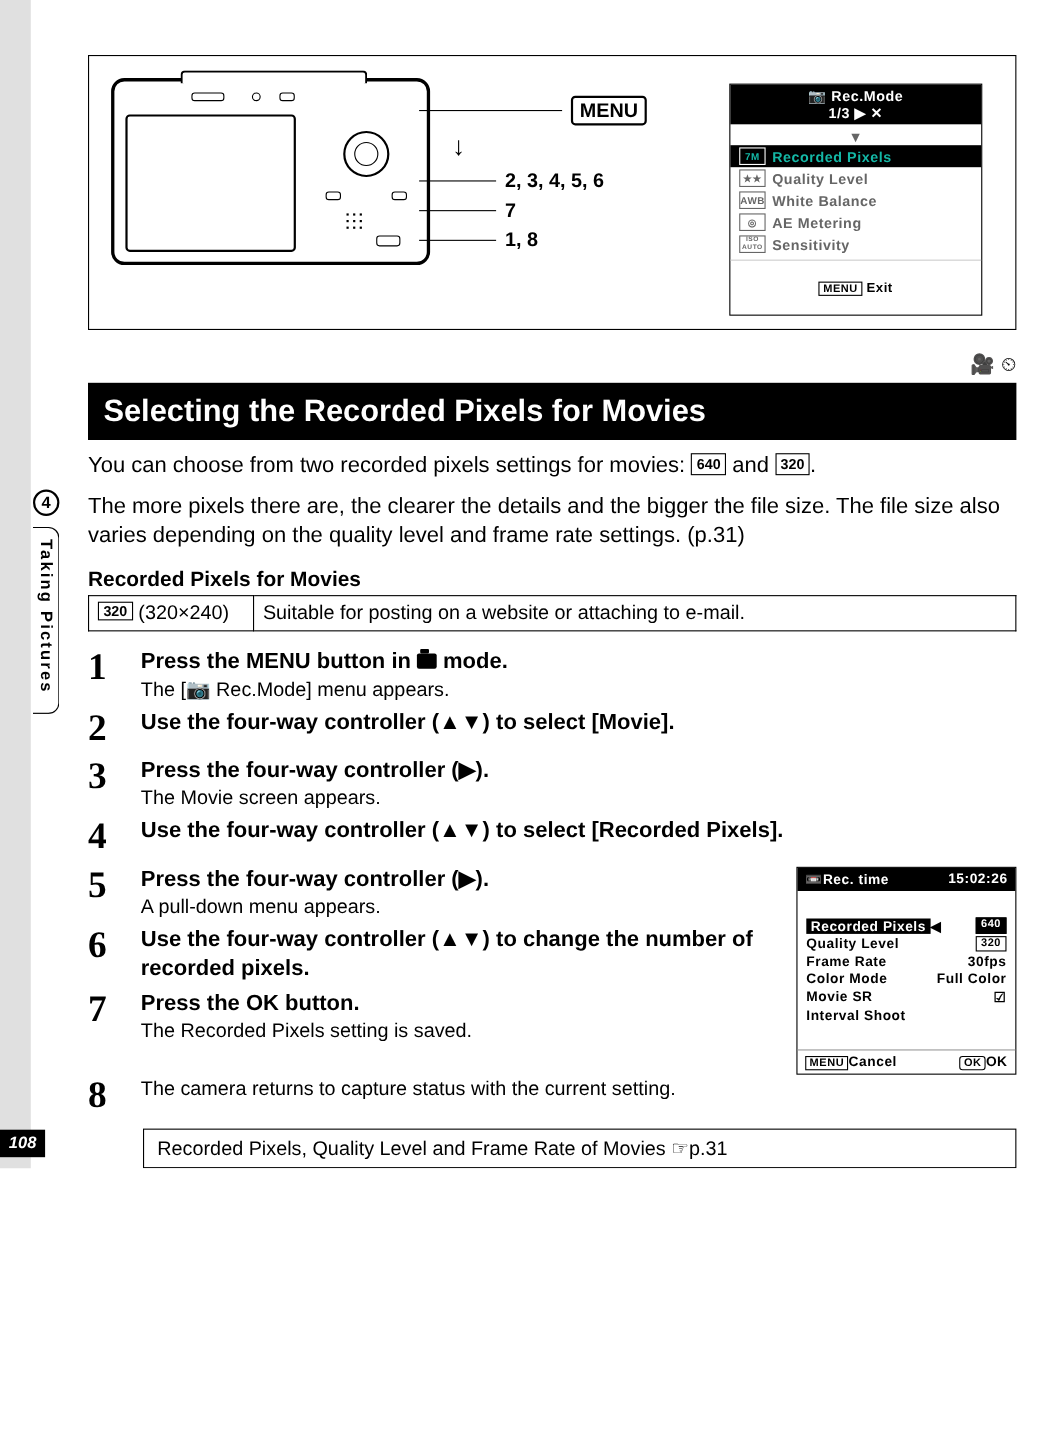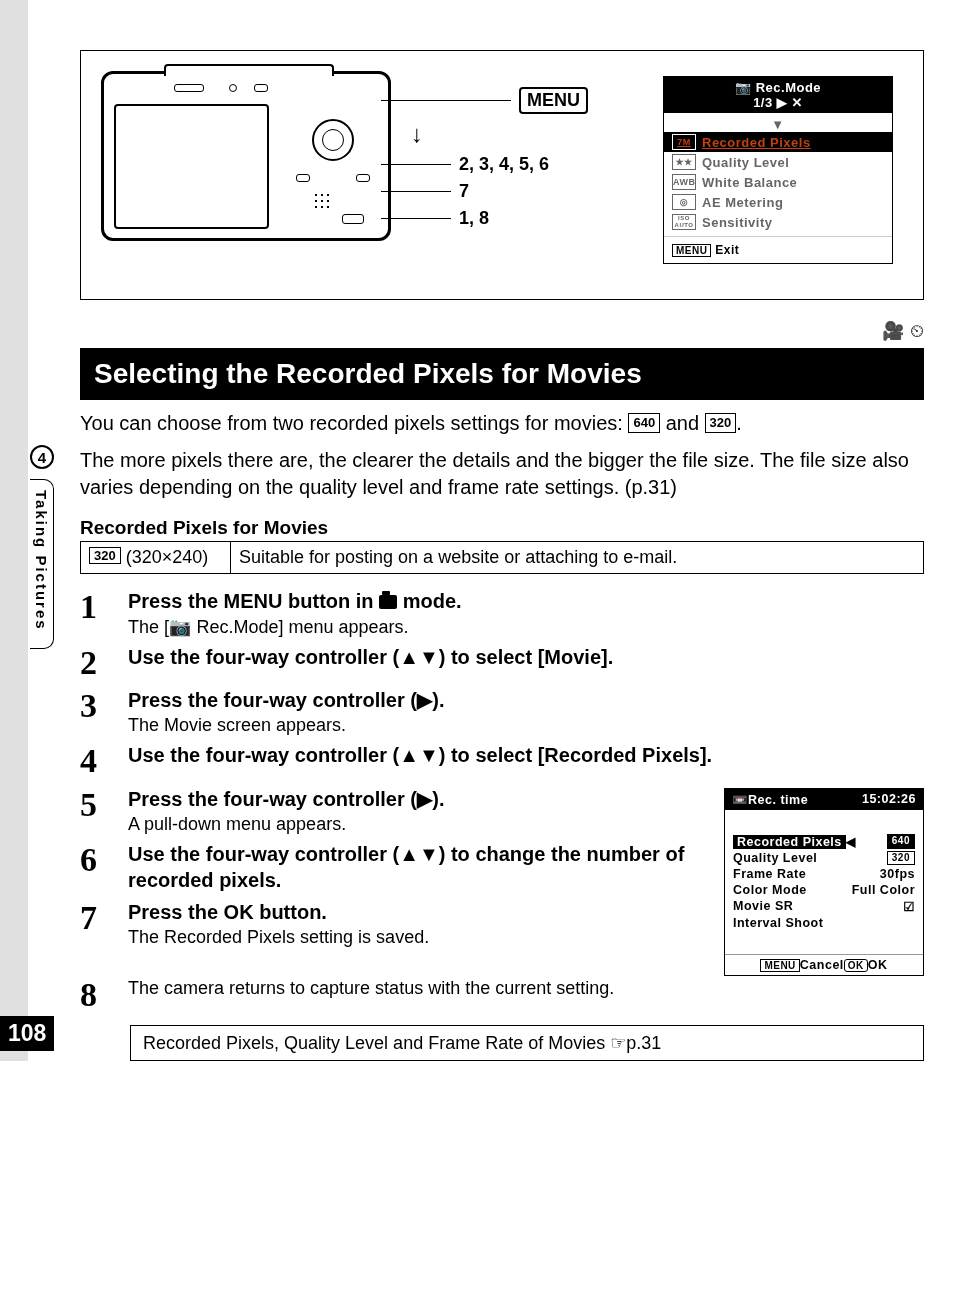--- a/index.html
+++ b/index.html
@@ -126,37 +126,37 @@
   }
   .rec-mode-item {
     display:flex;
     align-items:center;
     gap:6px;
     padding:2px 8px;
     color:#666;
   }
   .rec-mode-item.selected {
     background:#000;
-    color:#c2410c;
-    text-decoration:underline;
+    color:#14b8a6;
   }
   .rec-icon {
     display:inline-block;
     width:24px;
     height:16px;
     border:1px solid currentColor;
     font-size:9px;
     text-align:center;
     line-height:14px;
   }
   .rec-icon.dark { border-color:#fff; }
   .rec-mode-footer {
-    padding:6px 8px;
+    padding:17px 8px;
     border-top:1px solid #ccc;
     font-size:12px;
+    text-align:center;
   }
   .mini-menu-tag {
     border:1px solid #000;
     padding:0 3px;
     font-size:10px;
     font-weight:bold;
     display:inline-block;
   }
   .small-icons-bar {
     text-align: right;
@@ -326,21 +326,21 @@
     color:#fff;
     padding:0 4px;
   }
   .val-box {
     border:1px solid #000;
     padding:0 4px;
     font-size:10px;
   }
   .movie-footer {
     display:flex;
-    justify-content:center;
+    justify-content:space-between;
     padding:3px 7px;
     border-top:1px solid #999;
   }
   .ok-tag {
     border:1px solid #000;
     border-radius:3px;
     padding:0 3px;
     font-size:10px;
   }
 
@@ -352,22 +352,23 @@
     margin-left:50px;
   }
 
   .page-number-box {
     position:absolute;
     left:0;
     bottom:10px;
     background:#000;
     color:#fff;
     font-weight:bold;
-    font-size:23px;
+    font-size:15px;
     padding:4px 8px;
+    font-style:italic;
   }
 </style>
 </head>
 <body>
 
 <div class="left-rail"></div>
 
 <div class="sidebar-tab">
   <div class="chapter-circle">4</div>
   <div class="chapter-title">Taking Pictures</div>

